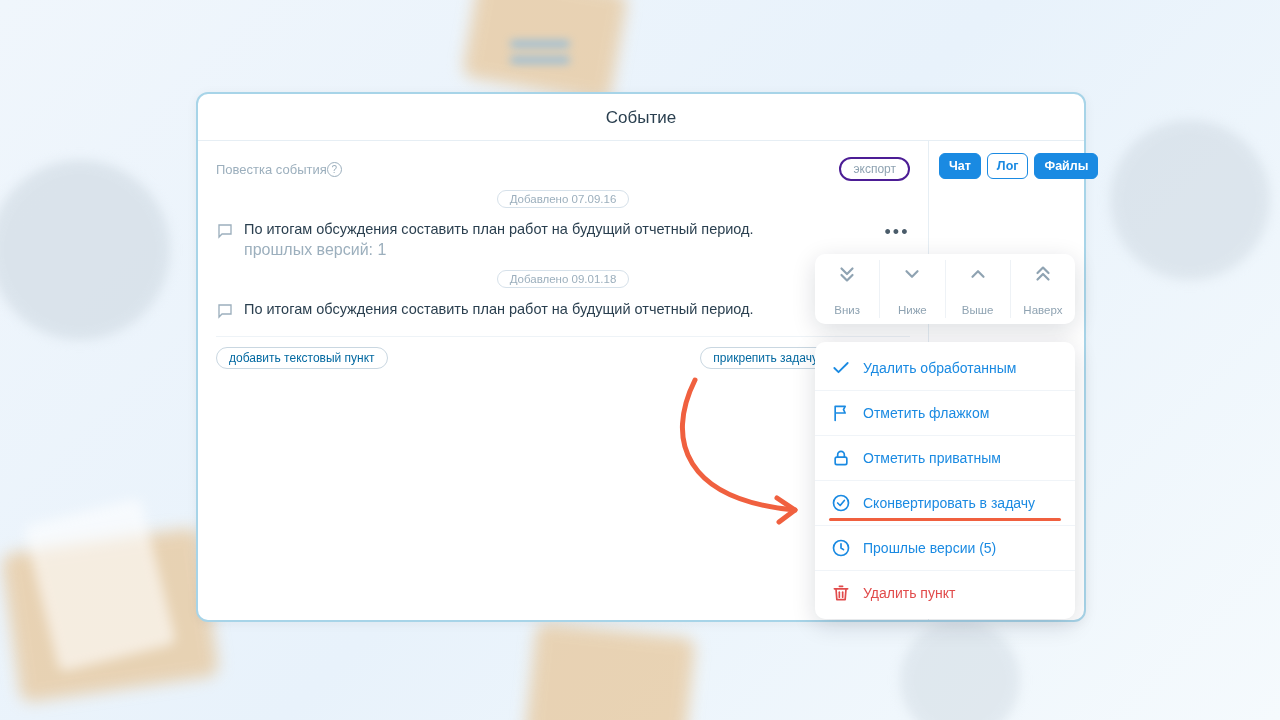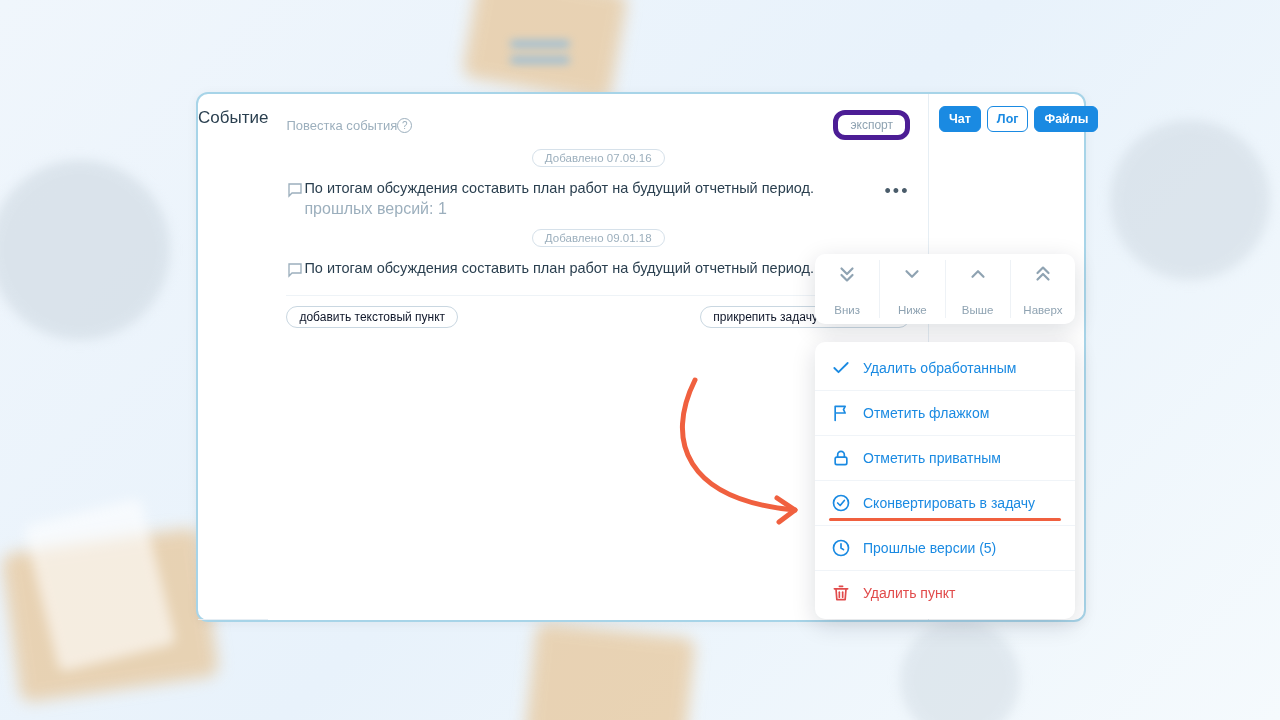--- a/index.html
+++ b/index.html
@@ -20,56 +20,56 @@
   .bg-folder.f3 { width:160px; height:120px; background:#e6b87a; bottom:-30px; left:530px; transform:rotate(6deg); }
   .bg-paper { position:absolute; filter:blur(6px); opacity:0.6; background:#fff; border-radius:8px; }
   .bg-paper.p1 { width:120px; height:150px; bottom:60px; left:40px; transform:rotate(-14deg); }
   .bg-stripe { position:absolute; background:#6fb2e8; height:8px; border-radius:4px; filter:blur(4px); opacity:0.6; }
 
   
   .modal {
     position:absolute; top:92px; left:196px; width:890px; height:530px;
     background:#fff; border:2px solid #a7d4e8; border-radius:12px;
     box-shadow: 0 2px 12px rgba(0,0,0,0.05);
-    display:flex; 
+    display:flex; flex-direction:column;
   }
   .modal-header {
     text-align:center; padding:14px 0 12px 0;
     border-bottom:1px solid #e6eef4;
     font-size:17px; color:#2a3f4f; font-weight:500;
   }
   .modal-body { display:flex; flex:1; min-height:0; }
   .main-pane { flex:1; padding:16px 18px 0 18px; border-right:1px solid #e6eef4; position:relative; }
   .side-pane { width:155px; padding:12px 10px 0 10px; }
 
   .agenda-row { display:flex; align-items:center; margin-bottom:8px; }
   .agenda-label { color:#9cafbd; font-size:13px; }
   .help-circle { width:15px; height:15px; border:1.5px solid #9cafbd; border-radius:50%; display:inline-flex; align-items:center; justify-content:center; font-size:10px; color:#9cafbd; }
   .export-chip {
-    margin-left:auto; border:5px solid #4c1d95; color:#8fa3b2;
+    margin-left:auto; border:2px solid #4c1d95; color:#8fa3b2;
     padding:3px 12px; border-radius:12px; font-size:12px; background:#fff; cursor:pointer;
   }
 
   .date-divider { text-align:center; margin:2px 0 6px 0; }
   .date-chip {
     display:inline-block; border:1px solid #d6e1ea; color:#9cafbd;
     padding:2px 12px; border-radius:11px; font-size:11.5px; background:#fff;
   }
 
-  .item-row { display:flex; align-items:flex-start; gap:0; padding:6px 0 8px 0; position:relative; }
+  .item-row { display:flex; align-items:flex-start; gap:10px; padding:6px 0 8px 0; position:relative; }
   .bubble-icon { width:18px; height:18px; margin-top:2px; flex-shrink:0; }
   .bubble-icon svg { width:18px; height:18px; }
   .item-text { flex:1; }
   .item-title { font-size:14.5px; color:#2a3f4f; line-height:1.35; }
   .item-sub { font-size:16px; color:#9cafbd; margin-top:1px; }
   .dots { width:26px; text-align:center; color:#4a5c6a; font-size:18px; letter-spacing:2px; cursor:pointer; user-select:none; padding-top:2px; }
 
   .bottom-actions { display:flex; gap:10px; margin-top:8px; border-top:1px solid #eef3f7; padding-top:10px; }
   .pill {
-    border:1px solid #c9d7e1; color:#0f172a; background:#fff;
+    border:1px solid #c9d7e1; color:#0369a1; background:#fff;
     padding:3px 12px; border-radius:12px; font-size:12px; cursor:pointer;
   }
   .pill.right { margin-left:auto; }
 
   .side-tabs { display:flex; gap:6px; }
   .tab-btn {
     border:1.5px solid #1a8ae2; color:#1a8ae2; background:#fff;
     padding:5px 9px; border-radius:6px; font-size:12.5px; font-weight:600; cursor:pointer;
   }
   .tab-btn.active { background:#1a8ae2; color:#fff; }

